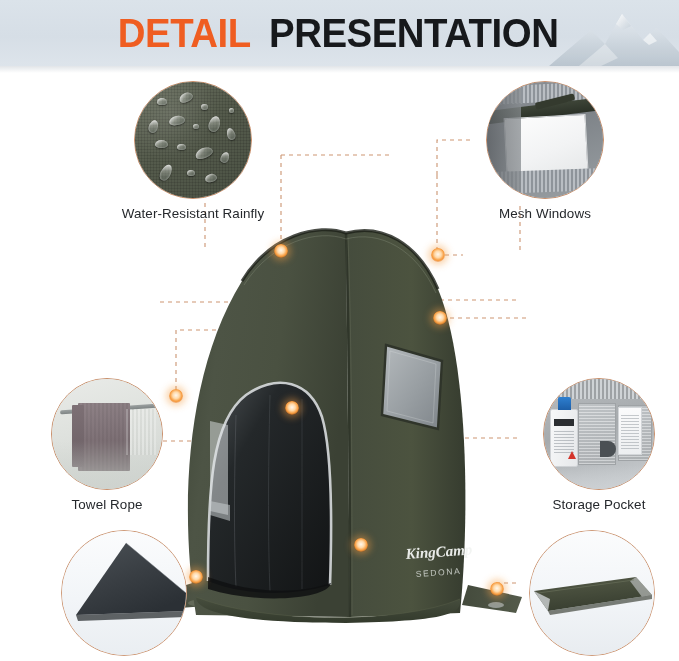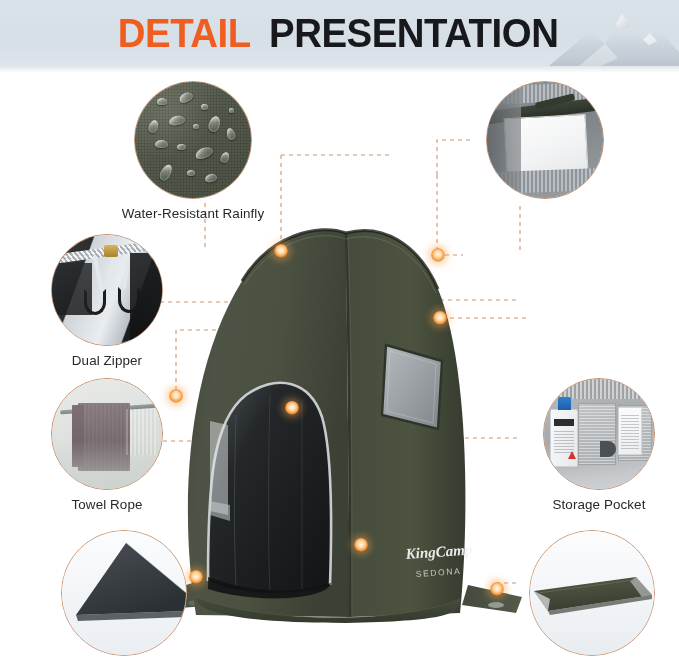--- a/index.html
+++ b/index.html
@@ -329,37 +329,23 @@
   <div class="callout" style="left:452px; top:81px; width:186px;">
     <div class="circle" style="width:118px; height:118px; margin:0 auto;">
       <div class="fill f-mesh"></div>
       <div class="mesh-ruffle" style="left:-4px; top:2px; width:126px; height:18px; transform:rotate(-3deg);"></div>
       <div class="mesh-bar" style="left:-2px; top:22px; width:122px; height:13px; transform:rotate(-7deg);"></div>
       <div class="mesh-bar" style="left:48px; top:16px; width:40px; height:7px; transform:rotate(-14deg); background:#343a2e;"></div>
       <div class="mesh-panel" style="left:18px; top:34px; width:82px; height:56px; transform:rotate(-3deg);"></div>
       <div class="mesh-ruffle" style="left:6px; top:88px; width:110px; height:22px; transform:rotate(-2deg);"></div>
       <div style="position:absolute; left:0; top:0; width:34px; height:118px; background:linear-gradient(90deg,#5d6165,#878c90); opacity:.75;"></div>
     </div>
-  </div>
-
-  <div class="callout" style="left:32px; top:234px; width:150px;">
-    <div class="circle" style="width:112px; height:112px; margin:0 auto;">
-      <div class="fill f-zip"></div>
-      <div class="zip-teeth" style="left:6px; top:12px; width:104px; height:9px; transform:rotate(-8deg);"></div>
-      <div class="zip-cord" style="left:44px; top:20px; width:4px; height:36px; transform:rotate(-12deg);"></div>
-      <div class="zip-cord" style="left:56px; top:20px; width:4px; height:34px; transform:rotate(14deg);"></div>
-      <div class="zip-cord" style="left:72px; top:22px; width:4px; height:32px; transform:rotate(8deg);"></div>
-      <div class="zip-pull" style="left:32px; top:54px; width:22px; height:26px;"></div>
-      <div class="zip-pull" style="left:66px; top:52px; width:22px; height:26px;"></div>
-      <div style="position:absolute; left:52px; top:10px; width:14px; height:12px; background:linear-gradient(180deg,#d9b25e,#a9822f); border-radius:2px;"></div>
-      <div style="position:absolute; left:0; top:28px; width:40px; height:52px; background:linear-gradient(160deg,#2b2e30,#191b1c); opacity:.85;"></div>
-      <div style="position:absolute; left:78px; top:18px; width:34px; height:94px; background:linear-gradient(200deg,#1e2122,#0f1011); opacity:.9;"></div>
-    </div>
-    <div class="clabel">Dual Zipper</div>
-  </div>
+    <div class="clabel">Mesh Windows</div>
+  </div>
+
 
 
   <div class="callout" style="left:526px; top:378px; width:146px;">
     <div class="circle" style="width:112px; height:112px; margin:0 auto;">
       <div class="fill f-pocket"></div>
       <div class="pk-ruffle" style="left:0; top:0; width:112px; height:20px;"></div>
       <div class="pk-mesh" style="left:34px; top:24px; width:38px; height:62px;"></div>
       <div class="pk-mesh" style="left:74px; top:26px; width:34px; height:56px;"></div>
       <div class="pk-bottle" style="left:6px; top:30px; width:28px; height:58px;"></div>
       <div class="pk-cap" style="left:14px; top:18px; width:13px; height:13px;"></div>

